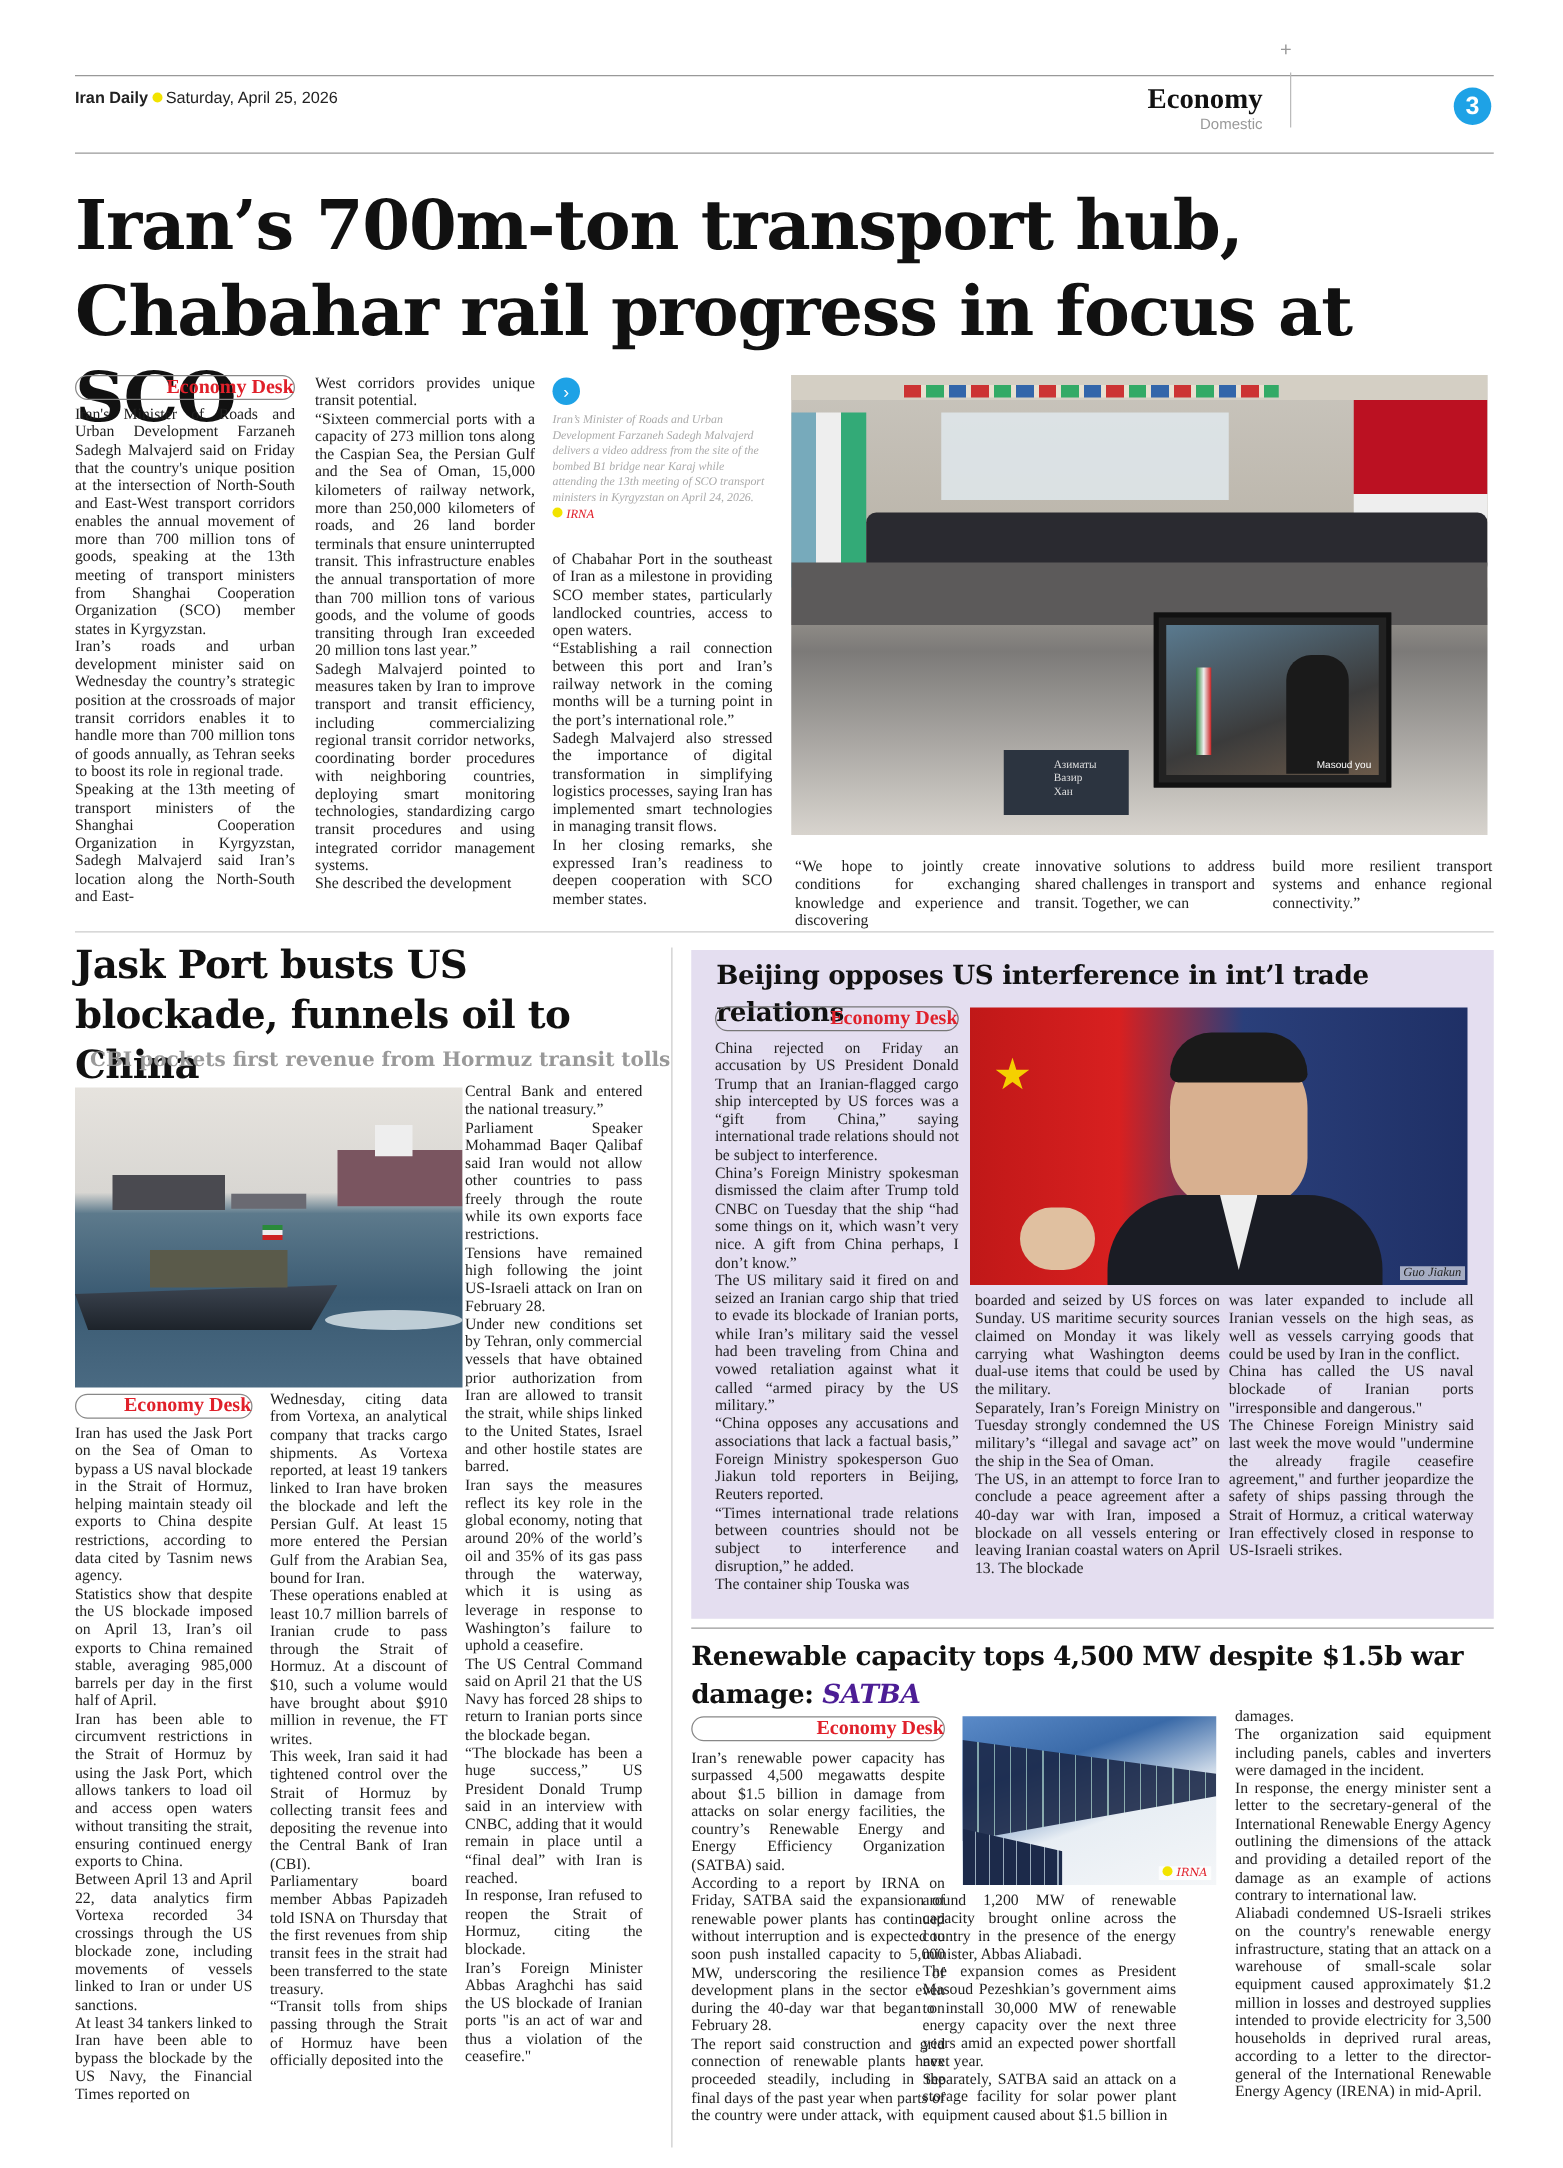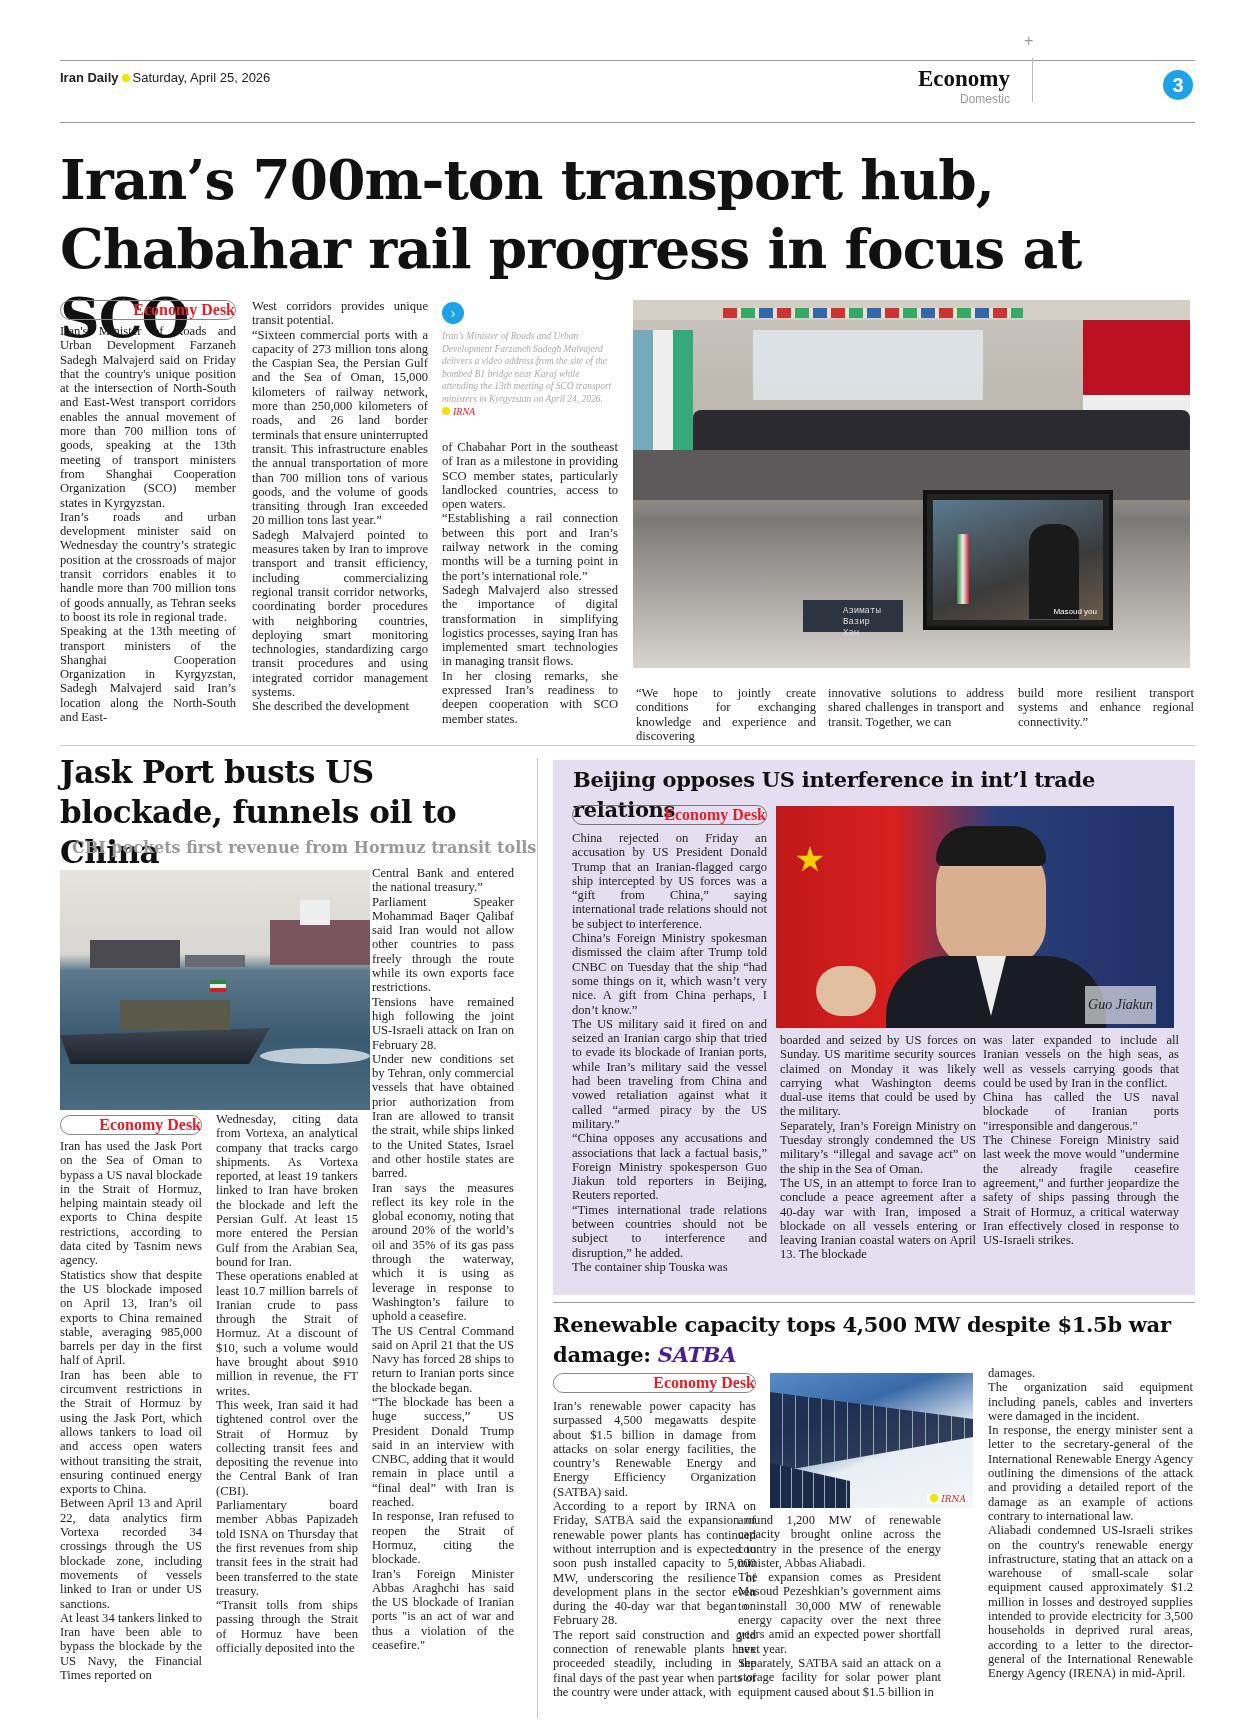--- a/index.html
+++ b/index.html
@@ -78,21 +78,21 @@
   <div style="position:absolute;left:0;top:30px;width:60px;height:140px;background:linear-gradient(90deg,#7ab 0 33%,#eee 33% 66%,#3a7 66%)"></div>
   <div style="position:absolute;left:450px;top:20px;width:107px;height:150px;background:linear-gradient(180deg,#b12 0 50%,#eee 50%)"></div>
   <div style="position:absolute;left:60px;top:110px;width:497px;height:50px;background:#2a2a30;border-radius:8px"></div>
   <div style="position:absolute;left:0;top:150px;width:557px;height:50px;background:#5c5a5a"></div>
   <div style="position:absolute;left:290px;top:190px;width:190px;height:140px;background:#222;border:4px solid #111">
     <div style="position:absolute;inset:6px;background:linear-gradient(160deg,#5a7a8f,#3b3b3b 60%,#6b5a4a)"></div>
     <div style="position:absolute;right:30px;top:30px;width:50px;height:95px;background:#1a1a1a;border-radius:20px 20px 0 0"></div>
     <div style="position:absolute;left:30px;top:40px;width:12px;height:70px;background:linear-gradient(90deg,#2a8a3a,#eee,#c22)"></div>
     <span style="position:absolute;right:12px;bottom:10px;color:#fff;font-size:8px;font-family:'Liberation Sans',sans-serif">Masoud you</span>
   </div>
-  <div style="position:absolute;left:170px;top:300px;width:100px;height:32px;background:#2c3440;color:#ddd;font-size:9px;font-family:Liberation Mono, monospace;padding:6px 23px 0 40px;line-height:11px">Азиматы Вазир Хан</div>
+  <div style="position:absolute;left:170px;top:300px;width:100px;height:52px;background:#2c3440;color:#ddd;font-size:9px;font-family:Liberation Serif, serif;padding:6px 23px 0 40px;line-height:11px">Азиматы Вазир Хан</div>
 </div>
 
 <div class="col" style="left:636px;top:686px;width:180px">“We hope to jointly create conditions for exchanging knowledge and experience and discovering</div>
 <div class="col" style="left:828px;top:686px;width:176px">innovative solutions to address shared challenges in transport and transit. Together, we can</div>
 <div class="col" style="left:1018px;top:686px;width:176px">build more resilient transport systems and enhance regional connectivity.”</div>
 
 <div class="hr" style="left:60px;top:745px;width:1135px;background:#ccc"></div>
 <div class="abs" style="left:537px;top:758px;width:1px;height:960px;background:#ccc"></div>
 
 <h2 style="left:60px;top:752px;width:470px;font-size:31px;line-height:40px;letter-spacing:-.5px">Jask Port busts US blockade, funnels oil to China</h2>
@@ -149,21 +149,21 @@
   <p>The container ship Touska was</p>
 </div>
 
 <div class="photo" style="left:776px;top:806px;width:398px;height:222px;background:linear-gradient(90deg,#c01818 0%,#d82020 30%,#2a3f7a 55%,#1f3066 100%)">
   <div style="position:absolute;left:20px;top:40px;width:28px;height:28px;background:#f5d000;clip-path:polygon(50% 0,61% 35%,98% 35%,68% 57%,79% 91%,50% 70%,21% 91%,32% 57%,2% 35%,39% 35%)"></div>
   <div style="position:absolute;left:160px;top:30px;width:110px;height:130px;background:#d8b090;border-radius:50px 50px 40px 40px"></div>
   <div style="position:absolute;left:160px;top:20px;width:110px;height:40px;background:#1a1a1a;border-radius:50px 50px 10px 10px"></div>
   <div style="position:absolute;left:110px;top:150px;width:220px;height:80px;background:#1a1c24;border-radius:60px 60px 0 0"></div>
   <div style="position:absolute;left:200px;top:150px;width:30px;height:60px;background:#eee;clip-path:polygon(0 0,100% 0,50% 100%)"></div>
   <div style="position:absolute;left:40px;top:160px;width:60px;height:50px;background:#e0c0a0;border-radius:30px"></div>
-  <span style="position:absolute;right:18px;bottom:4px;color:#222;font-size:14px;font-style:italic;font-family:'Liberation Serif',serif;background:rgba(255,255,255,.6);padding:11px 3px">Guo Jiakun</span>
+  <span style="position:absolute;right:2px;bottom:4px;color:#222;font-size:10px;font-style:italic;font-family:'Liberation Serif',serif;background:rgba(255,255,255,.6);padding:0 3px">Guo Jiakun</span>
 </div>
 
 <div class="col" style="left:780px;top:1033px;width:196px">
   <p>boarded and seized by US forces on Sunday. US maritime security sources claimed on Monday it was likely carrying what Washington deems dual-use items that could be used by the military.</p>
   <p>Separately, Iran’s Foreign Ministry on Tuesday strongly condemned the US military’s “illegal and savage act” on the ship in the Sea of Oman.</p>
   <p>The US, in an attempt to force Iran to conclude a peace agreement after a 40-day war with Iran, imposed a blockade on all vessels entering or leaving Iranian coastal waters on April 13. The blockade</p>
 </div>
 <div class="col" style="left:983px;top:1033px;width:196px">
   <p>was later expanded to include all Iranian vessels on the high seas, as well as vessels carrying goods that could be used by Iran in the conflict.</p>
   <p>China has called the US naval blockade of Iranian ports "irresponsible and dangerous."</p>

